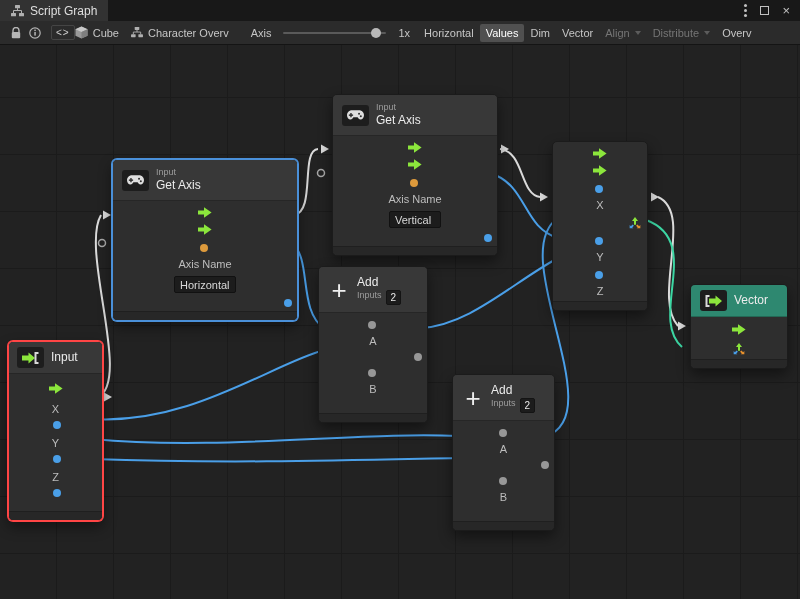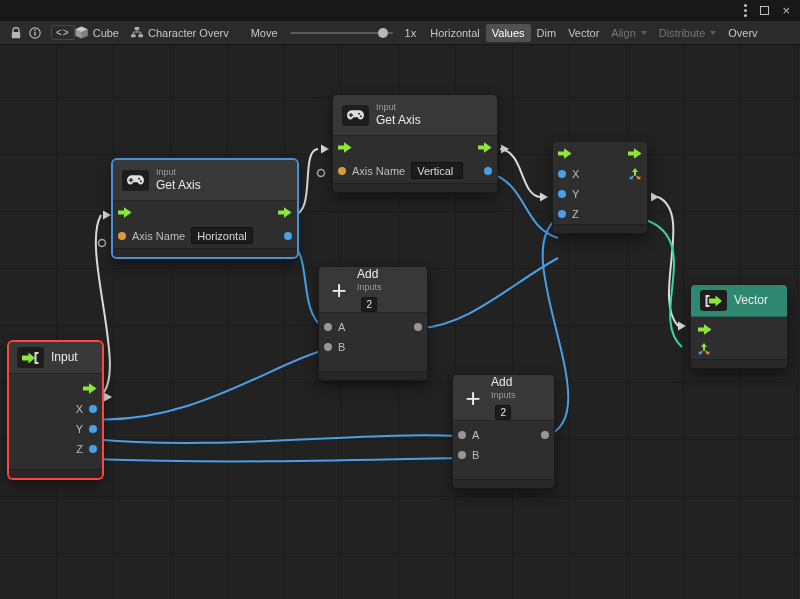--- a/index.html
+++ b/index.html
@@ -42,24 +42,24 @@
 
   
   .node{position:absolute;z-index:2;background:#2e2e2e;border:1px solid #1b1b1b;border-radius:5px;box-shadow:0 6px 14px rgba(0,0,0,.45);}
   .node.selected{border-color:#4a90d9;box-shadow:0 0 0 1px #4a90d9,0 6px 14px rgba(0,0,0,.45);}
   .node.error{border-color:#ff4545;box-shadow:0 0 0 1px #ff4545,0 6px 14px rgba(0,0,0,.45);}
   .node-header{display:flex;align-items:center;gap:7px;padding:7px 9px;background:#383838;border-radius:4px 4px 0 0;border-bottom:1px solid #262626;}
   .node-header.teal{background:#2e8870;border-bottom-color:#236855;}
   .badge{flex:0 0 auto;width:27px;height:21px;background:#1d1d1d;border-radius:3px;display:flex;align-items:center;justify-content:center;}
   .cat{font-size:9px;color:#9c9c9c;line-height:1.25;}
   .title{font-size:12px;color:#ececec;line-height:1.25;}
-  .subrow{display:flex;align-items:center;gap:4px;flex-direction:column;}
+  .subrow{display:flex;gap:4px;}
   .count-box{background:#1c1c1c;border:1px solid #141414;border-radius:2px;color:#e8e8e8;font-size:10px;padding:0 4px;line-height:13px;}
   .plus-icon{font-size:26px;color:#efefef;line-height:22px;width:22px;text-align:center;font-weight:300;}
-  .row{display:flex;align-items:center;gap:6px;padding:4px 7px;font-size:11px;color:#bdbdbd;}
+  .row{display:flex;align-items:center;gap:6px;padding:4px 7px;font-size:11px;color:#bdbdbd;flex-direction:column;}
   .flow-row{justify-content:space-between;padding:6px 5px 5px 5px;}
   .flow-row.end{justify-content:flex-end;}
   .row.end{justify-content:flex-end;}
   .dot{width:8px;height:8px;border-radius:50%;flex:0 0 auto;}
   .dot.blue{background:#4a9fe8;}
   .dot.orange{background:#dd9a3c;}
   .dot.gray{background:#979797;}
   .dot.edge-l{margin-left:-2px;}
   .dot.edge-r{margin-left:auto;margin-right:-2px;}
   .right-end{margin-left:auto;margin-right:-1px;}
@@ -68,20 +68,31 @@
   .spacer{height:14px;}
   .body-pad{padding-top:9px;}
   svg{display:block;}
 </style>
 </head>
 <body>
 
 <div class="window">
 
   <div class="tabbar">
+    <div class="tab">
+      <span>
+        <svg width="13" height="12" viewBox="0 0 13 12">
+            <rect x="4" y="0" width="5" height="3.2" rx="0.5" fill="#b0b0b0"></rect>
+            <rect x="0" y="8" width="5" height="3.2" rx="0.5" fill="#b0b0b0"></rect>
+            <rect x="8" y="8" width="5" height="3.2" rx="0.5" fill="#b0b0b0"></rect>
+            <path d="M6.5 3.2 V5.5 M2.5 8 V5.5 H10.5 V8" stroke="#b0b0b0" stroke-width="1" fill="none"></path>
+          </svg>
+      </span>
+      <span>Script Graph</span>
+    </div>
     <div class="tabbar-right">
       <span class="kebab"></span>
       <span class="maxbox"></span>
       <span class="closex">×</span>
     </div>
   </div>
 
   <div class="toolbar">
     <span class="ticon">
       <svg width="10" height="12" viewBox="0 0 10 12">
@@ -115,21 +126,21 @@
             <rect x="4" y="0" width="5" height="3.2" rx="0.5" fill="#b0b0b0"></rect>
             <rect x="0" y="8" width="5" height="3.2" rx="0.5" fill="#b0b0b0"></rect>
             <rect x="8" y="8" width="5" height="3.2" rx="0.5" fill="#b0b0b0"></rect>
             <path d="M6.5 3.2 V5.5 M2.5 8 V5.5 H10.5 V8" stroke="#b0b0b0" stroke-width="1" fill="none"></path>
           </svg>
       </span>
       <span>Character Overv</span>
     </span>
 
     <span class="tgroup" style="margin-left:22px;">
-      <span>Move</span>
+      <span>Axis</span>
       <span class="zoom-track">
         <span class="zoom-handle"></span>
       </span>
       <span>1x</span>
     </span>
 
     <span class="tbtn" style="margin-left:8px;">Horizontal</span>
     <span class="tbtn active">Values</span>
     <span class="tbtn">Dim</span>
     <span class="tbtn">Vector</span>

